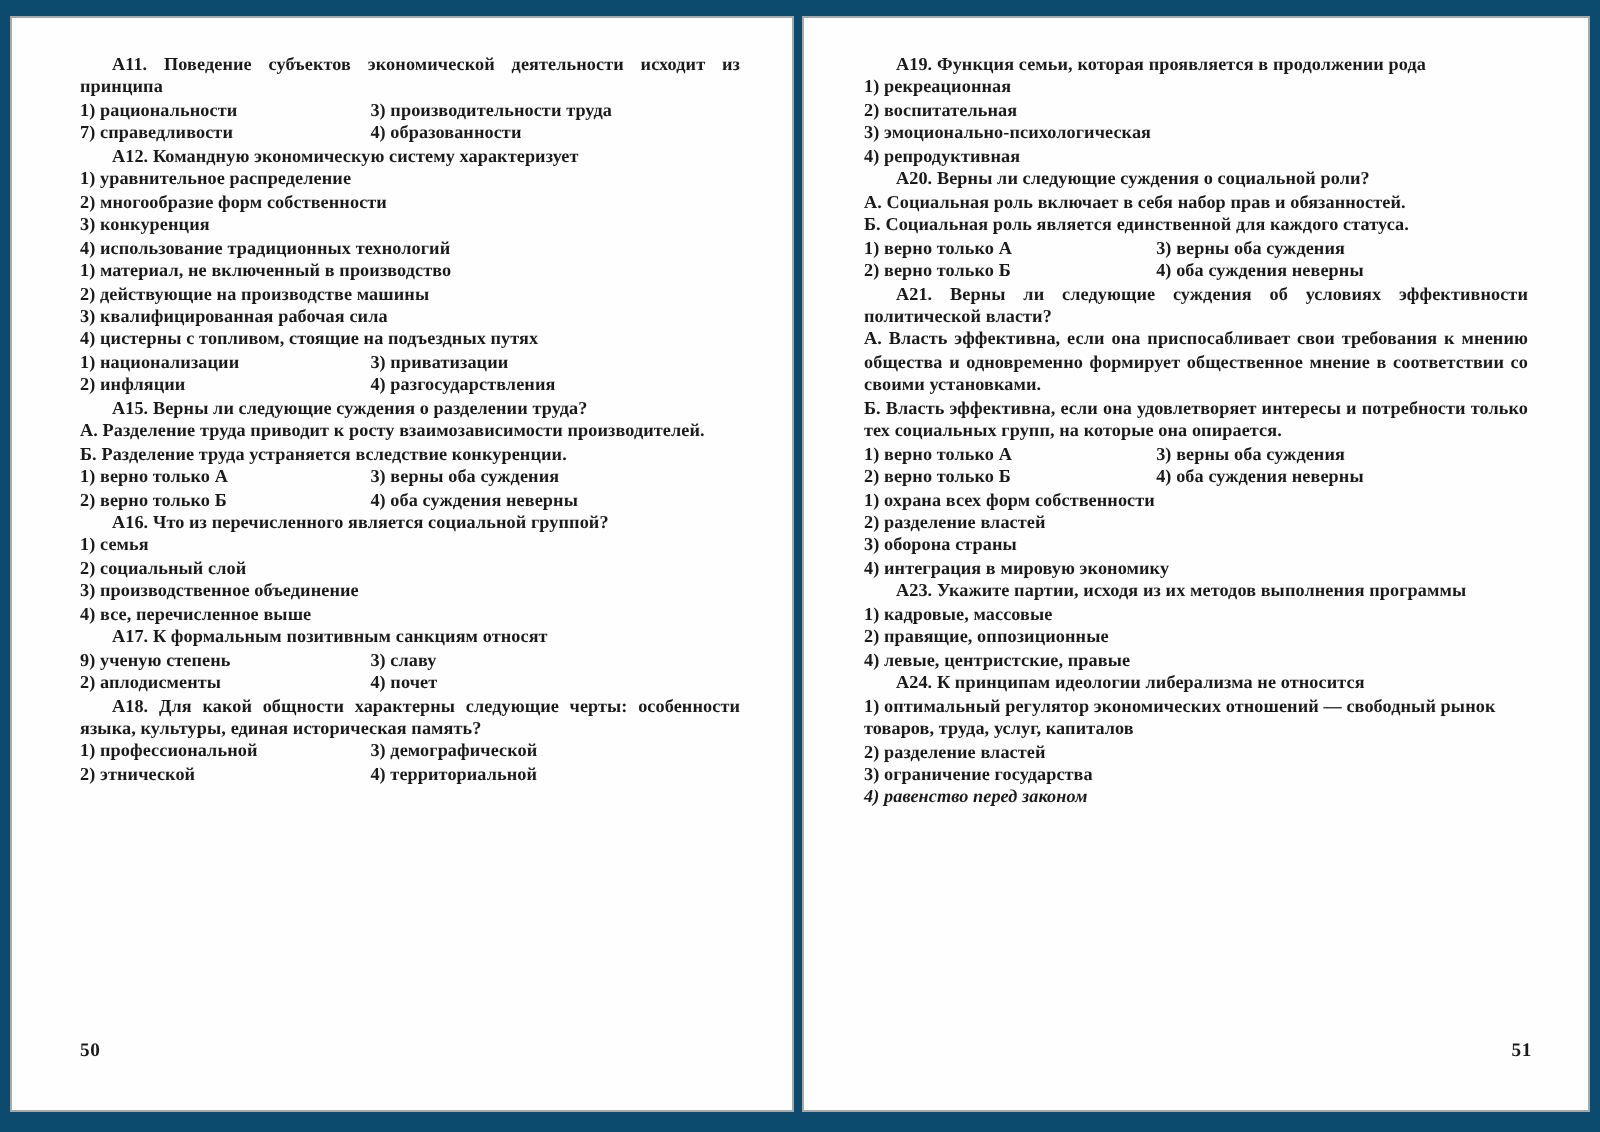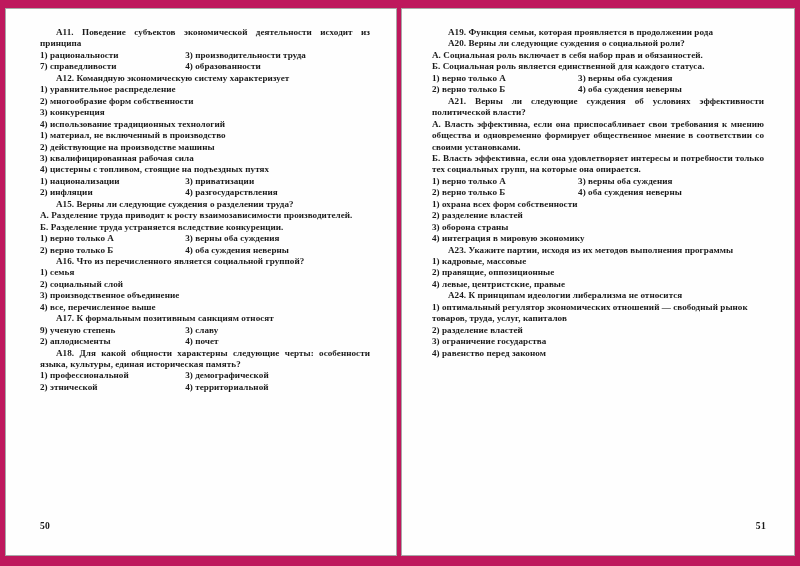--- a/index.html
+++ b/index.html
@@ -13,21 +13,21 @@
     height: 566px;
     overflow: hidden;
     font-family: "Liberation Serif", "DejaVu Serif", serif;
     color: #1a1a1a;
   }
 
   .spread {
     position: relative;
     width: 800px;
     height: 566px;
-    background: #be185d;
+    background: #0c4a6e;
   }
 
   
   .page {
     position: absolute;
     top: 8px;
     height: 548px;
     background: #fefefe;
     border: 1px solid #a8a8a8;
     box-sizing: border-box;
@@ -163,20 +163,26 @@
           <li>2) этнической</li>
           <li>4) территориальной</li>
         </ul>
       </div>
     <div class="page-number">50</div>
   </div>
 
   <div class="page page--right">
     <div class="page-body">
         <p class="q"><span class="code">A19. </span><span>Функция семьи, которая проявляется в продолжении рода</span></p>
+        <ul class="opts">
+          <li style="white-space: normal;">1) рекреационная</li>
+          <li style="white-space: normal;">2) воспитательная</li>
+          <li style="white-space: normal;">3) эмоционально-психологическая</li>
+          <li style="white-space: normal;">4) репродуктивная</li>
+        </ul>
         <p class="q"><span class="code">A20. </span><span>Верны ли следующие суждения о социальной роли?</span></p>
         <p class="stmt">А. Социальная роль включает в себя набор прав и обязанностей.</p>
         <p class="stmt">Б. Социальная роль является единственной для каждого статуса.</p>
         <ul class="opts opts--grid">
           <li>1) верно только А</li>
           <li>3) верны оба суждения</li>
           <li>2) верно только Б</li>
           <li>4) оба суждения неверны</li>
         </ul>
         <p class="q"><span class="code">A21. </span><span>Верны ли следующие суждения об условиях эффективности политической власти?</span></p>
@@ -198,19 +204,19 @@
         <ul class="opts">
           <li style="white-space: normal;">1) кадровые, массовые</li>
           <li style="white-space: normal;">2) правящие, оппозиционные</li>
           <li style="white-space: normal;">4) левые, центристские, правые</li>
         </ul>
         <p class="q"><span class="code">A24. </span><span>К принципам идеологии либерализма не относится</span></p>
         <ul class="opts">
           <li style="white-space: normal;">1) оптимальный регулятор экономических отношений — свободный рынок товаров, труда, услуг, капиталов</li>
           <li style="white-space: normal;">2) разделение властей</li>
           <li style="white-space: normal;">3) ограничение государства</li>
-          <li style="white-space: normal;">4) равенство перед законом</li>
+          <li style="white-space: normal; font-style: italic;">4) равенство перед законом</li>
         </ul>
       </div>
     <div class="page-number">51</div>
   </div>
 
 </div>
 
 </body></html>

